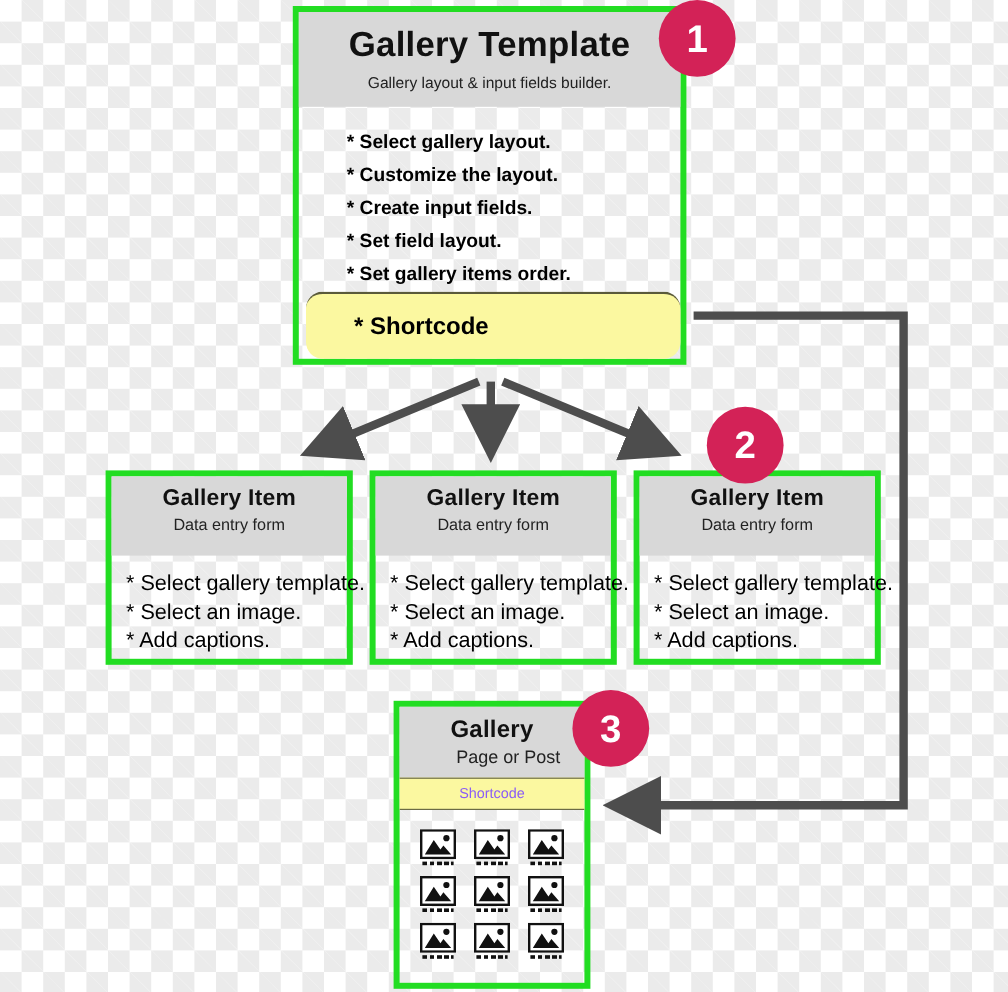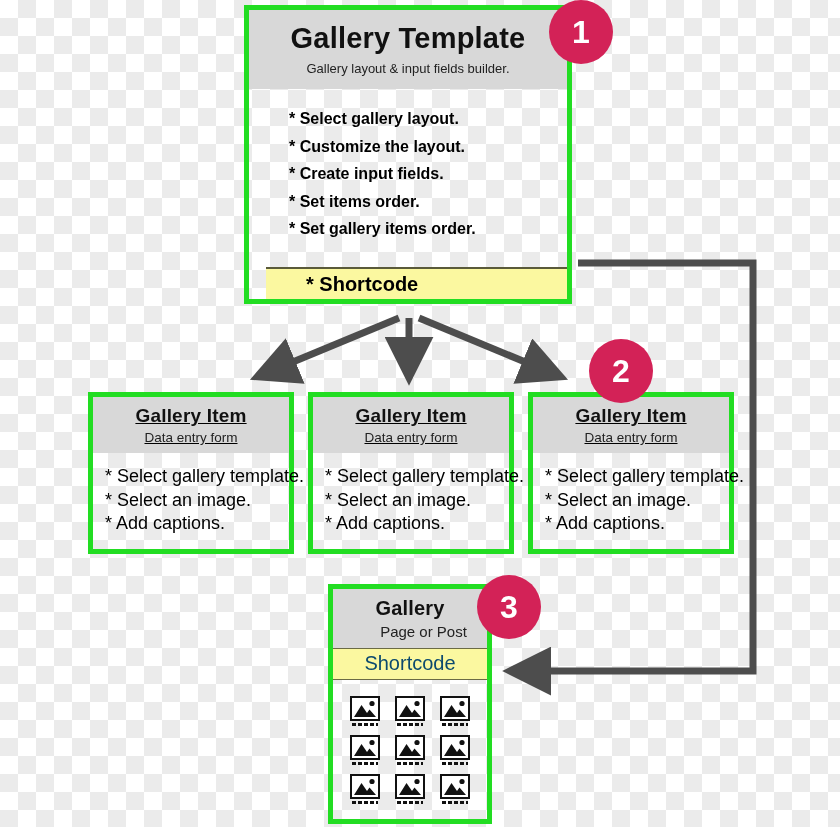--- a/index.html
+++ b/index.html
@@ -24,47 +24,47 @@
   .li{color:#000;white-space:nowrap;}
 
   
   #tpl{left:244px;top:5px;width:328px;height:299px;}
   #tpl .hdr{padding:11px 0 9px;}
   #tpl .hdr .t{font-size:29px;font-weight:bold;line-height:34px;}
   #tpl .hdr .s{font-size:13px;line-height:22px;margin-top:3px;}
   #tpl .body{padding:16px 0 6px 40px;}
   #tpl .li{font-size:16px;line-height:27.5px;font-weight:bold;}
   .shortrow{
-    position:absolute;left:17px;right:0;bottom:0;height:32px;
+    position:absolute;left:6px;right:0;bottom:0;height:56px;
     background:#fbf8a0;border-top:2px solid #5a5a3a;box-sizing:border-box;
-    padding-left:40px;display:flex;align-items:center;
+    padding-left:40px;display:flex;align-items:center;border-radius:14px;
   }
   .shortrow span{font-size:20px;font-weight:bold;color:#000;}
 
   
   .gitem{top:392px;width:206px;height:162px;}
   #gi1{left:88px;}
   #gi2{left:308px;}
   #gi3{left:528px;}
-  .gitem .hdr{padding:7px 0 6px;text-decoration:underline;}
+  .gitem .hdr{padding:7px 0 16px;}
   .gitem .hdr .t{font-size:19px;font-weight:bold;line-height:24px;}
   .gitem .hdr .s{font-size:13.5px;line-height:19px;}
   .gitem .body{padding:12px 0 0 12px;}
   .gitem .li{font-size:18px;line-height:23.5px;}
 
   
   #gal{left:328px;top:584px;width:164px;height:240px;}
   #gal .hdr{padding:7px 0 6px;}
   #gal .hdr .t{font-size:20px;font-weight:bold;line-height:25px;}
   #gal .hdr .s{font-size:15px;line-height:21px;padding-left:27px;}
   .scband{
     background:#fbf8a0;border-top:1px solid #6b6b45;border-bottom:1px solid #6b6b45;
     text-align:center;padding:3px 0 4px;
   }
-  .scband span{font-size:20px;color:#0c4a6e;}
+  .scband span{font-size:12px;color:#8b5cf6;}
   .thumbs{display:grid;grid-template-columns:repeat(3,1fr);row-gap:9px;
           justify-items:center;padding:16px 10px 0;}
   .thumb{width:30px;}
   .thumb svg{display:block;}
   .cap{margin:2px auto 0;width:26px;height:3px;
        background:repeating-linear-gradient(to right,#111 0 4px,transparent 4px 6px);}
 
   
   .badge{position:absolute;border-radius:50%;background:#d32257;color:#fff;
          display:flex;align-items:center;justify-content:center;font-weight:bold;}
@@ -93,21 +93,21 @@
 
   <div class="box" id="tpl">
     <div class="hdr">
       <div class="t">Gallery Template</div>
       <div class="s">Gallery layout &amp; input fields builder.</div>
     </div>
     <div class="body">
       <div class="li">* Select gallery layout.</div>
       <div class="li">* Customize the layout.</div>
       <div class="li">* Create input fields.</div>
-      <div class="li">* Set items order.</div>
+      <div class="li">* Set field layout.</div>
       <div class="li">* Set gallery items order.</div>
     </div>
     <div class="shortrow">
       <span>* Shortcode</span>
     </div>
   </div>
 
   <div class="box gitem" id="gi1">
     <div class="hdr">
       <div class="t">Gallery Item</div>

